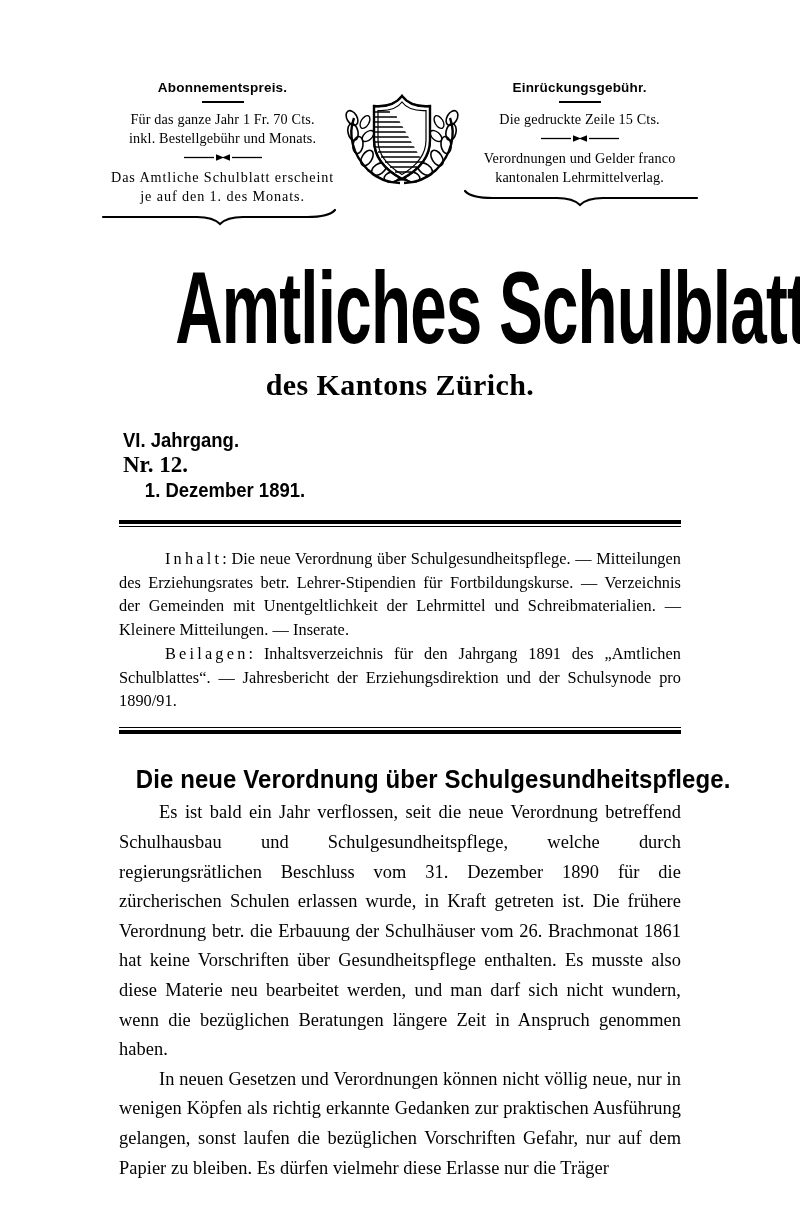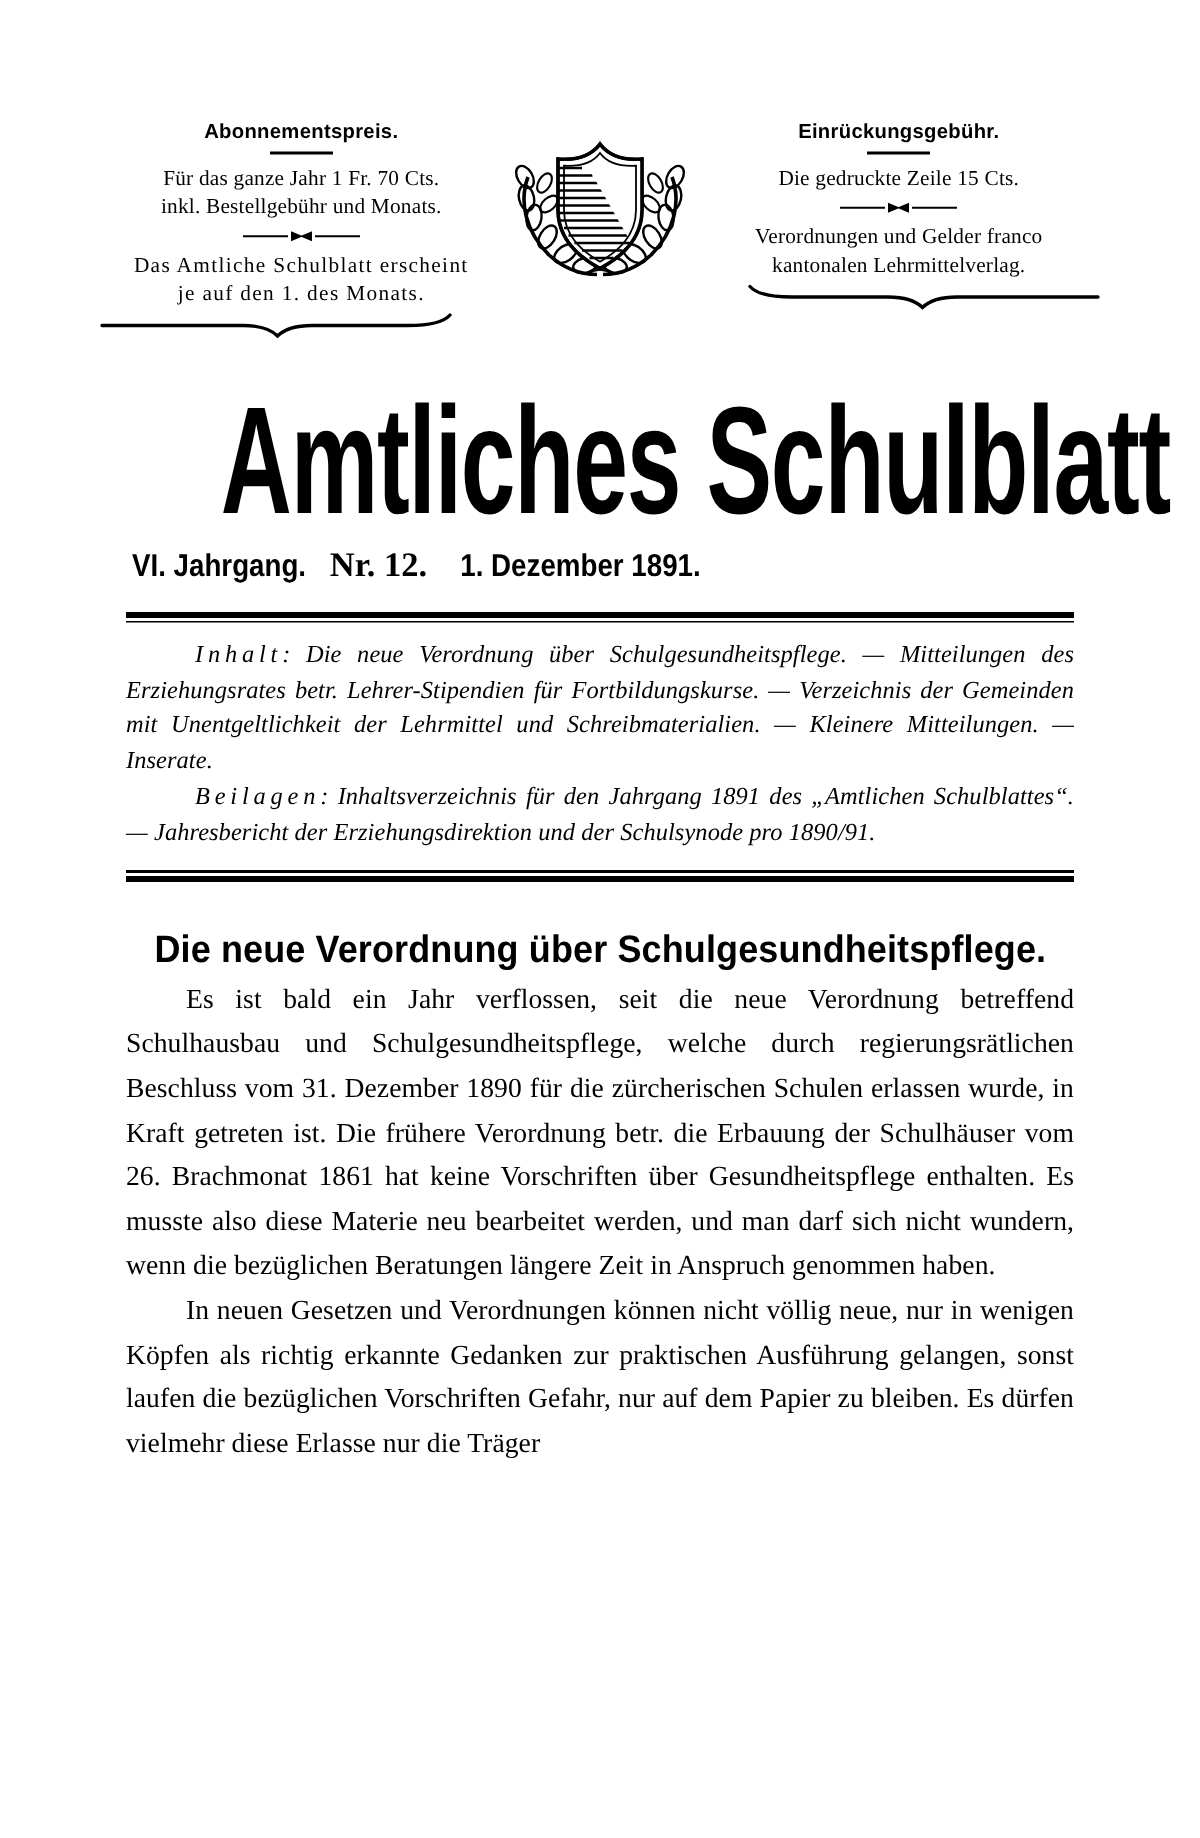--- a/index.html
+++ b/index.html
@@ -13,21 +13,21 @@
     font-family: "Liberation Serif", serif;
     color: #000000;
     overflow: hidden;
     position: relative;
   }
   .page {
     width: 800px;
     height: 952px;
     position: relative;
     box-sizing: border-box;
-    padding: 0 84px;
+    padding: 0 119px;
   }
 
   
   .masthead {
     display: flex;
     justify-content: space-between;
     align-items: flex-start;
     padding-top: 80px;
   }
   .mast-col {
@@ -101,24 +101,25 @@
   }
   .subtitle {
     text-align: center;
     font-size: 30px;
     font-weight: bold;
     letter-spacing: 0.4px;
     margin-top: 30px;
   }
   .issue-line {
     display: flex;
-    justify-content: flex-start;
+    justify-content: flex-end;
     align-items: baseline;
     margin-top: 26px;
     padding: 0 4px;
+    flex-direction: column;
   }
   .issue-side {
     font-family: "Liberation Sans Narrow", "Liberation Sans", sans-serif;
     font-weight: bold;
     font-size: 21px;
     transform: scaleX(0.88);
     white-space: nowrap;
   }
   .issue-side.l { transform-origin: left center; }
   .issue-side.r { transform-origin: right center; }
@@ -142,23 +143,22 @@
   .rule-double-bottom .thin  { height: 1.5px; background: #000; }
   .rule-double-bottom .gap   { height: 2px; }
   .rule-double-bottom .thick { height: 4px; background: #000; }
 
   
   .contents {
     font-size: 16.3px;
     line-height: 23.5px;
     text-align: justify;
     text-justify: inter-word;
-    margin-top: 9px;
+    margin-top: 20px;
     letter-spacing: 0.05px;
-    font-style: italic;
   }
   .contents p { margin: 0; text-indent: 46px; }
   .contents p + p { margin-top: 1px; }
   .lbl-spaced { letter-spacing: 3.2px; }
 
   
   .article-head {
     text-align: center;
     font-family: "Liberation Sans Narrow", "Liberation Sans", sans-serif;
     font-weight: bold;
@@ -296,20 +296,21 @@
 
       <div class="swash-row">
         <svg class="swash right" width="238" height="22" viewBox="0 0 238 22">
           <path d="M4,2 Q10,9 32,9 L96,9 Q112,9 119,16 Q126,9 142,9 L236,9" stroke="#000" stroke-width="2.2" fill="none" stroke-linecap="round"></path>
         </svg>
       </div>
     </div>
   </div>
 
   <div class="title">Amtliches Schulblatt</div>
+  <div class="subtitle">des Kantons Zürich.</div>
 
   <div class="issue-line">
     <div class="issue-side l">VI. Jahrgang.</div>
     <div class="issue-center">Nr. 12.</div>
     <div class="issue-side r">1. Dezember 1891.</div>
   </div>
 
   <div class="rule-double-top">
     <div class="thick"></div>
       <div class="gap"></div>

